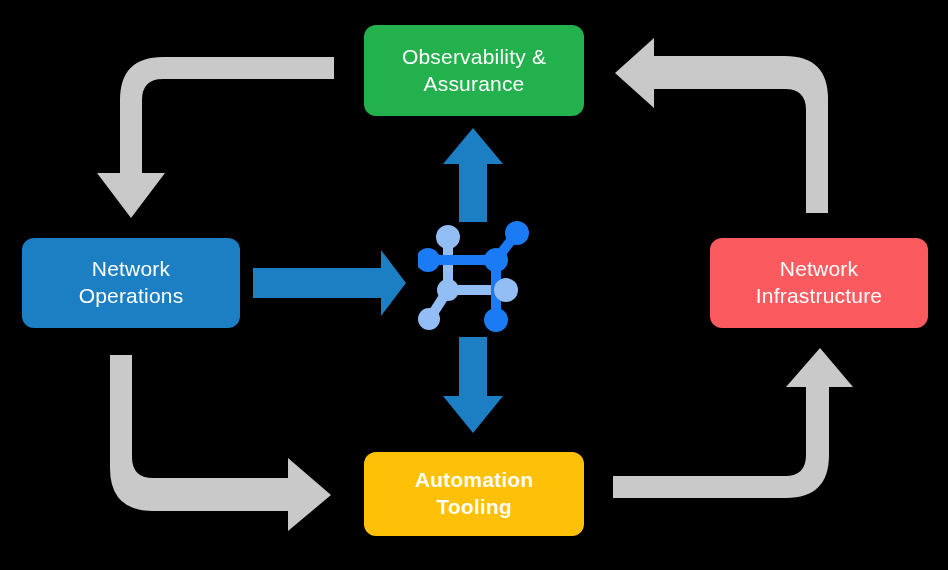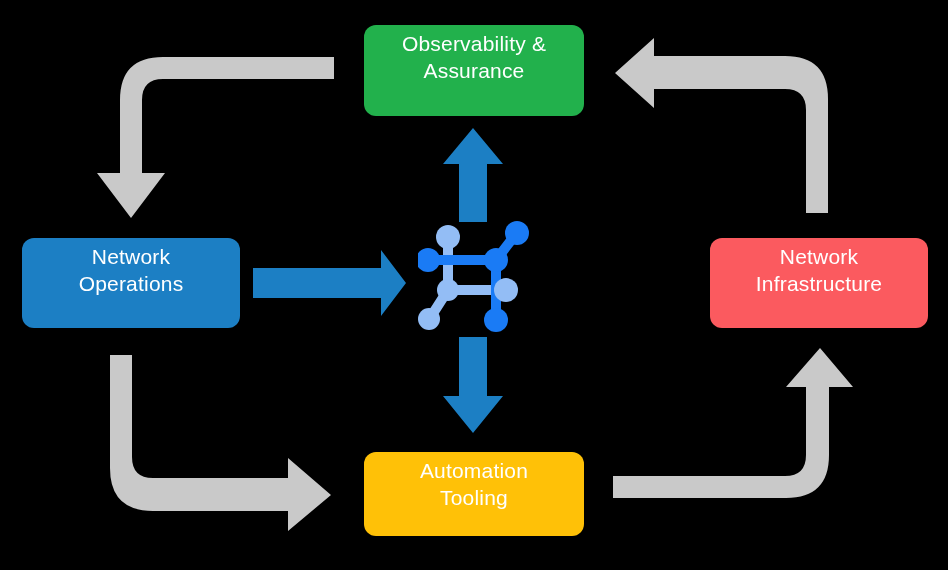--- a/index.html
+++ b/index.html
@@ -16,20 +16,21 @@
   #canvas {
     position: relative;
     width: 948px;
     height: 570px;
     background: #000000;
   }
   .node-box {
     position: absolute;
     border-radius: 12px;
     display: flex;
+    align-items: center;
     justify-content: center;
     text-align: center;
     color: #ffffff;
     font-size: 21px;
     line-height: 1.28;
     font-family: "Liberation Sans", sans-serif;
     letter-spacing: 0.2px;
     white-space: pre-line;
     box-sizing: border-box;
     padding: 6px 10px;
@@ -42,20 +43,21 @@
     left: 22px; top: 238px; width: 218px; height: 90px;
     background: #1c7fc4;
   }
   #box-infrastructure {
     left: 710px; top: 238px; width: 218px; height: 90px;
     background: #fb5a5f;
   }
   #box-automation {
     left: 364px; top: 452px; width: 220px; height: 84px;
     background: #ffc107;
+    font-weight: bold;
   }
   .svg-layer {
     position: absolute;
     left: 0; top: 0;
     width: 948px; height: 570px;
   }
   .center-icon {
     position: absolute;
     left: 418px;
     top: 218px;

